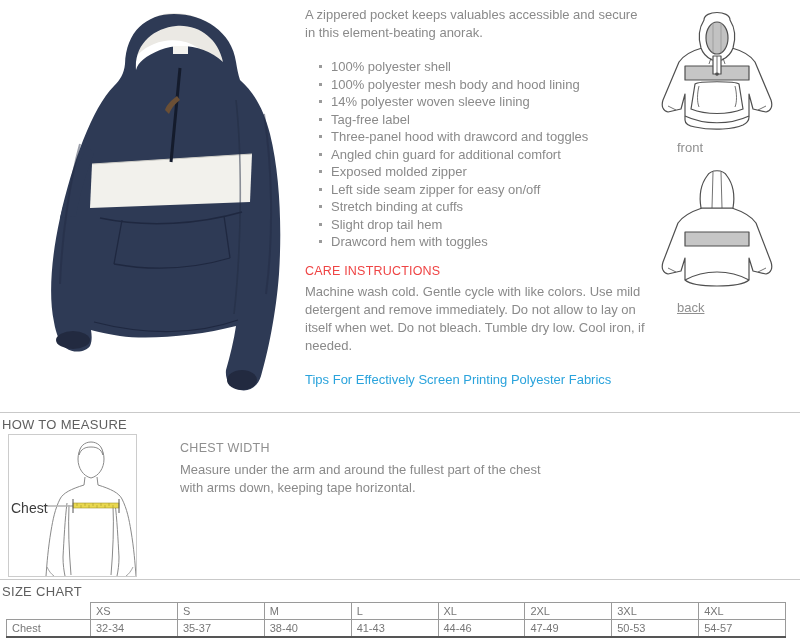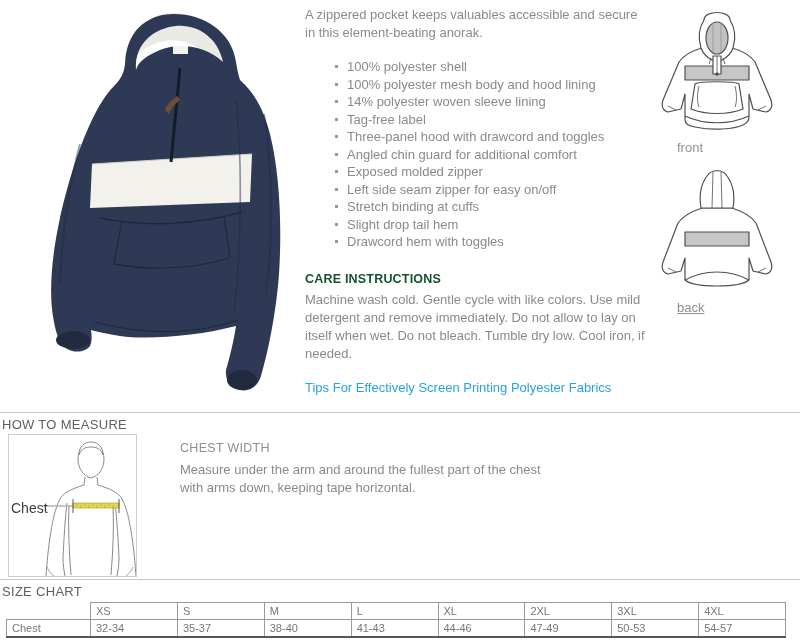--- a/index.html
+++ b/index.html
@@ -10,27 +10,27 @@
   *{box-sizing:border-box;margin:0;padding:0;}
   html,body{width:800px;height:641px;}
   body{
     position:relative;background:#fff;overflow:hidden;
     font-family:"Liberation Sans",sans-serif;color:var(--txt);
   }
   .abs{position:absolute;}
   
   #desc{left:305px;top:6px;width:340px;font-size:13px;line-height:17.5px;}
   #desc .intro{margin:0;}
-  #desc ul{list-style:none;margin:17px 0 0 16px;}
+  #desc ul{list-style:none;margin:17px 0 0 0;}
   #desc li{line-height:17.5px;}
   #desc li::before{
     content:"";display:inline-block;width:3px;height:3px;background:#9a9a9a;
     vertical-align:middle;margin:0 9px 2px 14px;
   }
-  .care-title{margin-top:20px;font-size:12.5px;font-weight:bold;color:#14532d;letter-spacing:.2px;}
+  .care-title{margin-top:12px;font-size:12.5px;font-weight:normal;color:#ef4444;letter-spacing:.2px;}
   .care-text{margin-top:3px;line-height:18px;}
   .tips-link{display:inline-block;margin-top:16px;color:var(--link);text-decoration:none;font-size:13px;}
   
   .view-label{position:absolute;font-size:13px;color:#8f8f8f;margin-left:9px;}
   
   .hr{position:absolute;left:0;width:800px;border-top:1px solid #c9c9c9;}
   .sec-title{position:absolute;font-size:13px;font-weight:normal;color:#5f5f5f;letter-spacing:.3px;}
   
   #figure-box{left:8px;top:434px;width:129px;height:143px;border:1px solid #ccc;}
   #measure{left:180px;top:441px;width:370px;}

